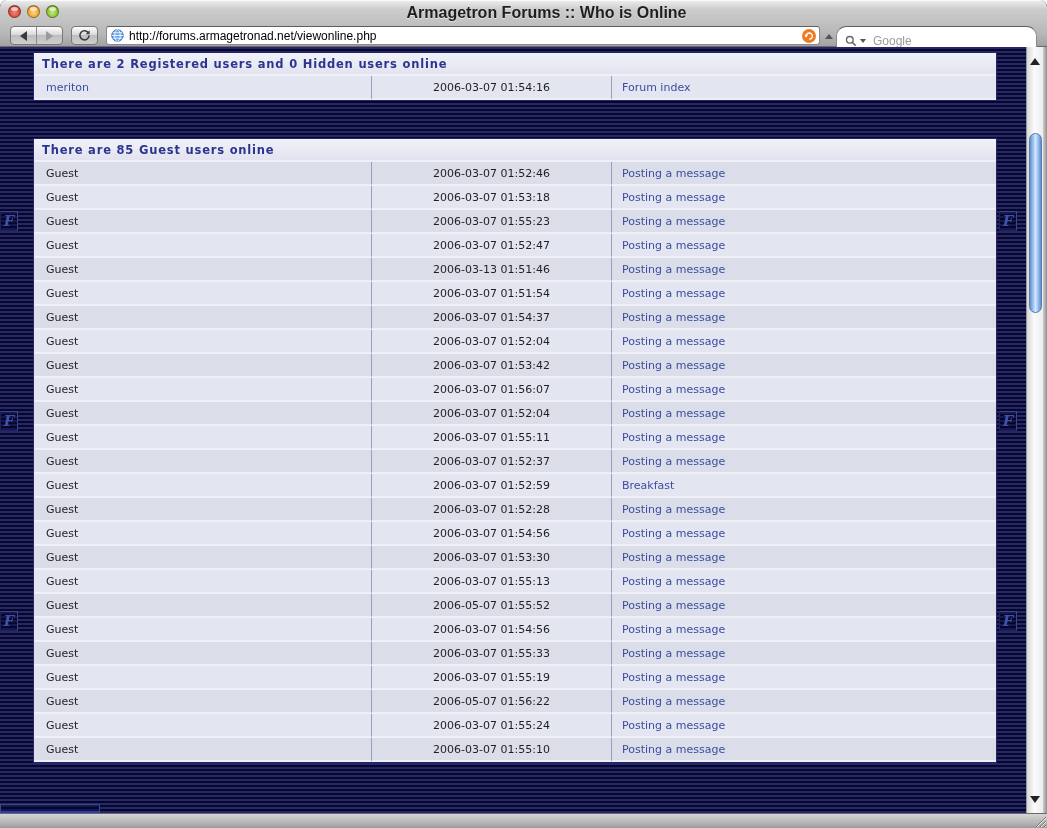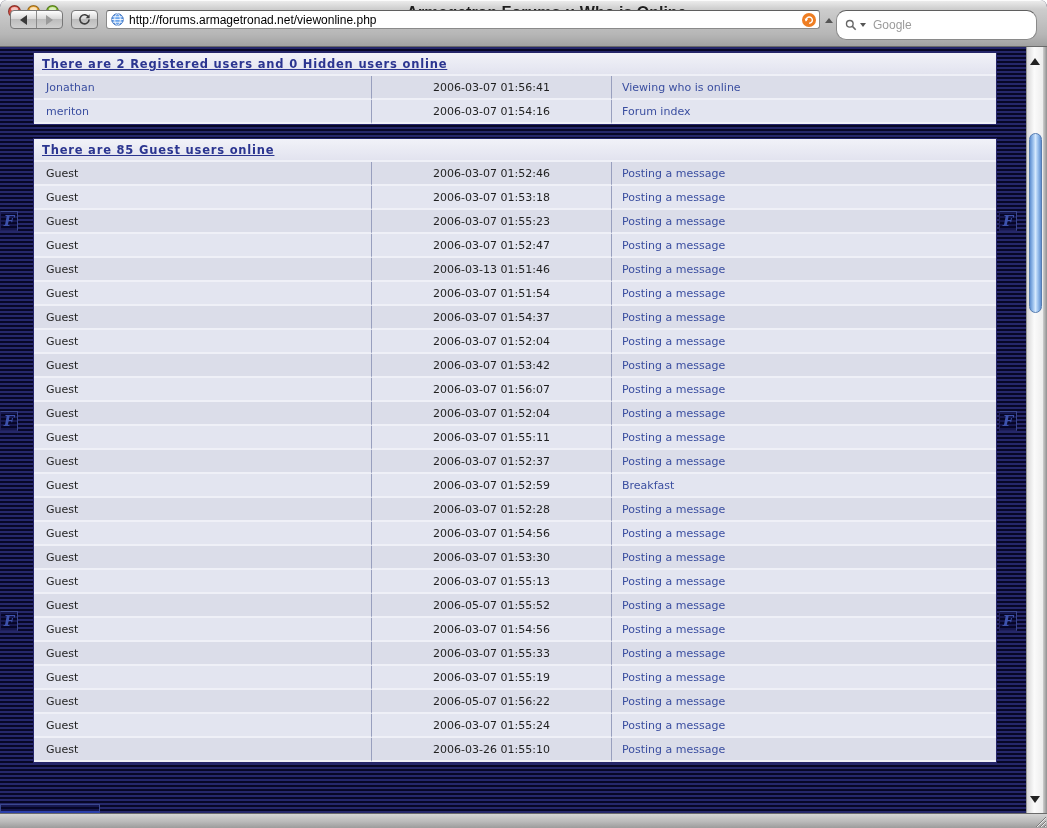--- a/index.html
+++ b/index.html
@@ -24,21 +24,21 @@
     position:absolute; top:4px; left:0; width:100%; text-align:center;
     font-size:16px; font-weight:bold; color:#1E1E1E; text-shadow:0 1px 0 rgba(255,255,255,.55);margin-left:23px;
   }
   .lights { position:absolute; top:5px; left:8px; display:flex; gap:6px; }
   .light { width:13px; height:13px; border-radius:50%; border:1px solid rgba(0,0,0,.35); position:relative; }
   .light::after{content:""; position:absolute; left:2px; top:1px; width:7px; height:4px; border-radius:50%; background:rgba(255,255,255,.65);}
   .light.red    { background:radial-gradient(circle at 50% 60%, #F0867E 0%, #D84F44 55%, #A83428 100%); }
   .light.yellow { background:radial-gradient(circle at 50% 60%, #FBD68A 0%, #EFA932 55%, #C07D17 100%); }
   .light.green  { background:radial-gradient(circle at 50% 60%, #C4E98E 0%, #8EC432 55%, #5E8F1D 100%); }
 
-  .toolbar { position:absolute; top:7px; left:0; width:100%; height:24px; }
+  .toolbar { position:absolute; top:23px; left:0; width:100%; height:24px; }
   .tb-btn {
     position:absolute; top:3px; height:19px;
     border:1px solid #777; border-radius:4px;
     background:linear-gradient(#FEFEFE 0%, #D9D9D9 45%, #BDBDBD 50%, #CFCFCF 100%);
     display:flex; align-items:center; justify-content:center;
   }
   .navgroup { left:10px; width:53px; padding:0; }
   .navhalf { width:50%; height:100%; display:flex; align-items:center; justify-content:center; }
   .navhalf.back { border-right:1px solid #8A8A8A; }
   .tri-left  { width:0; height:0; border-top:5px solid transparent; border-bottom:5px solid transparent; border-right:7px solid #3A3A3A; }
@@ -92,21 +92,20 @@
     border-collapse:separate; border-spacing:0; table-layout:fixed;
     border:1px solid #26266A;
     background:#EFF0F7;
     font-family:"DejaVu Sans", sans-serif;
   }
   table.forum th {
     height:23px; text-align:left; padding:0 0 0 8px;
     background:linear-gradient(#F1F2F8, #E2E3EF);
     color:#2B3590; font-size:11.5px; font-weight:bold; letter-spacing:.8px;
     border-bottom:2px solid #EFF0F7;
-    text-decoration:underline;
   }
   table.forum td {
     height:24px; padding:0 6px; font-size:11px; color:#1F1F1F;
     border-bottom:2px solid #EFF0F7;
     overflow:hidden; white-space:nowrap;
   }
   table.forum tr > td:nth-child(1){ padding-left:12px; border-right:1px solid #989FBE; }
   table.forum tr > td:nth-child(2){ text-align:center; border-right:1px solid #989FBE; }
   table.forum tr > td:nth-child(3){ padding-left:10px; }
   tr.row-odd  td { background:#DBDDE9; }
@@ -222,25 +221,20 @@
           <col style="width:338px">
           <col style="width:240px">
           <col style="width:384px">
         </colgroup>
       <thead>
           <tr>
             <th colspan="3">There are 2 Registered users and 0 Hidden users online</th>
           </tr>
         </thead>
       <tbody>
-          <tr class="row-odd">
-            <td><a href="#">Jonathan</a></td>
-            <td>2006-03-07 01:56:41</td>
-            <td><a href="#">Viewing who is online</a></td>
-          </tr>
           <tr class="row-even">
             <td><a href="#">meriton</a></td>
             <td>2006-03-07 01:54:16</td>
             <td><a href="#">Forum index</a></td>
           </tr>
         </tbody>
     </table>
 
     <table class="forum t-guests">
       <colgroup>
@@ -369,21 +363,21 @@
             <td>2006-05-07 01:56:22</td>
             <td><a href="#">Posting a message</a></td>
           </tr>
           <tr class="row-even">
             <td>Guest</td>
             <td>2006-03-07 01:55:24</td>
             <td><a href="#">Posting a message</a></td>
           </tr>
           <tr class="row-odd">
             <td>Guest</td>
-            <td>2006-03-26 01:55:10</td>
+            <td>2006-03-07 01:55:10</td>
             <td><a href="#">Posting a message</a></td>
           </tr>
         </tbody>
     </table>
 
     <div class="scrollbar">
       <div class="sb-arrow sb-up">
           <span class="tri"></span>
         </div>
       <div class="sb-thumb"></div>

